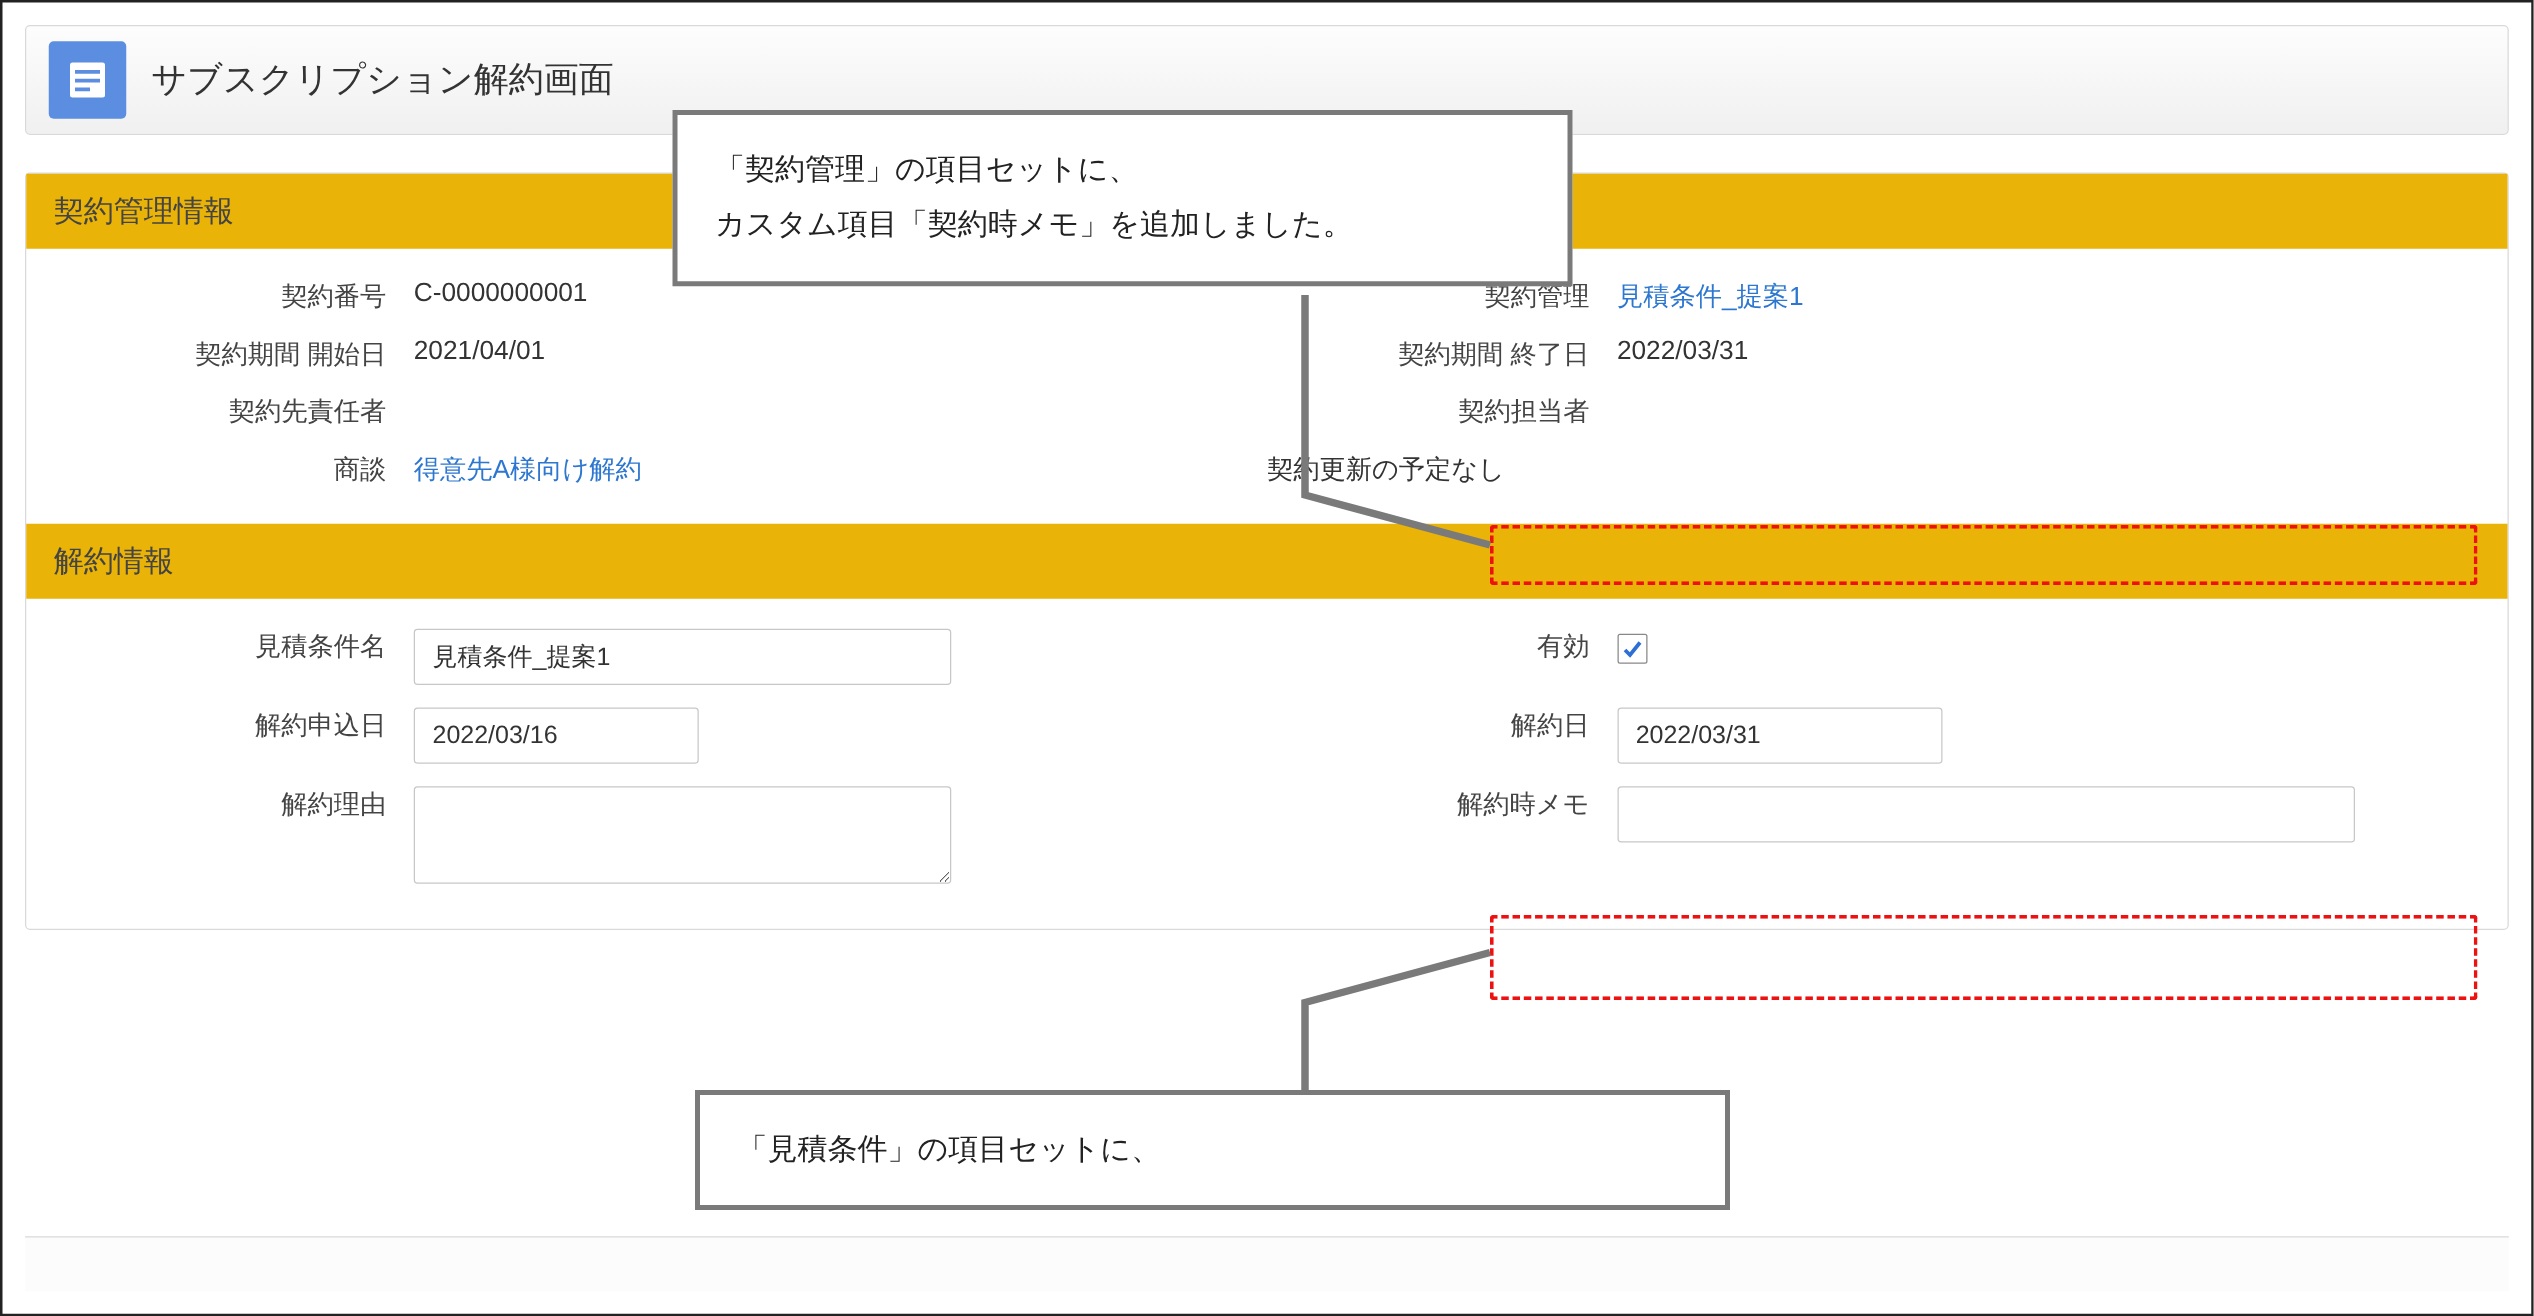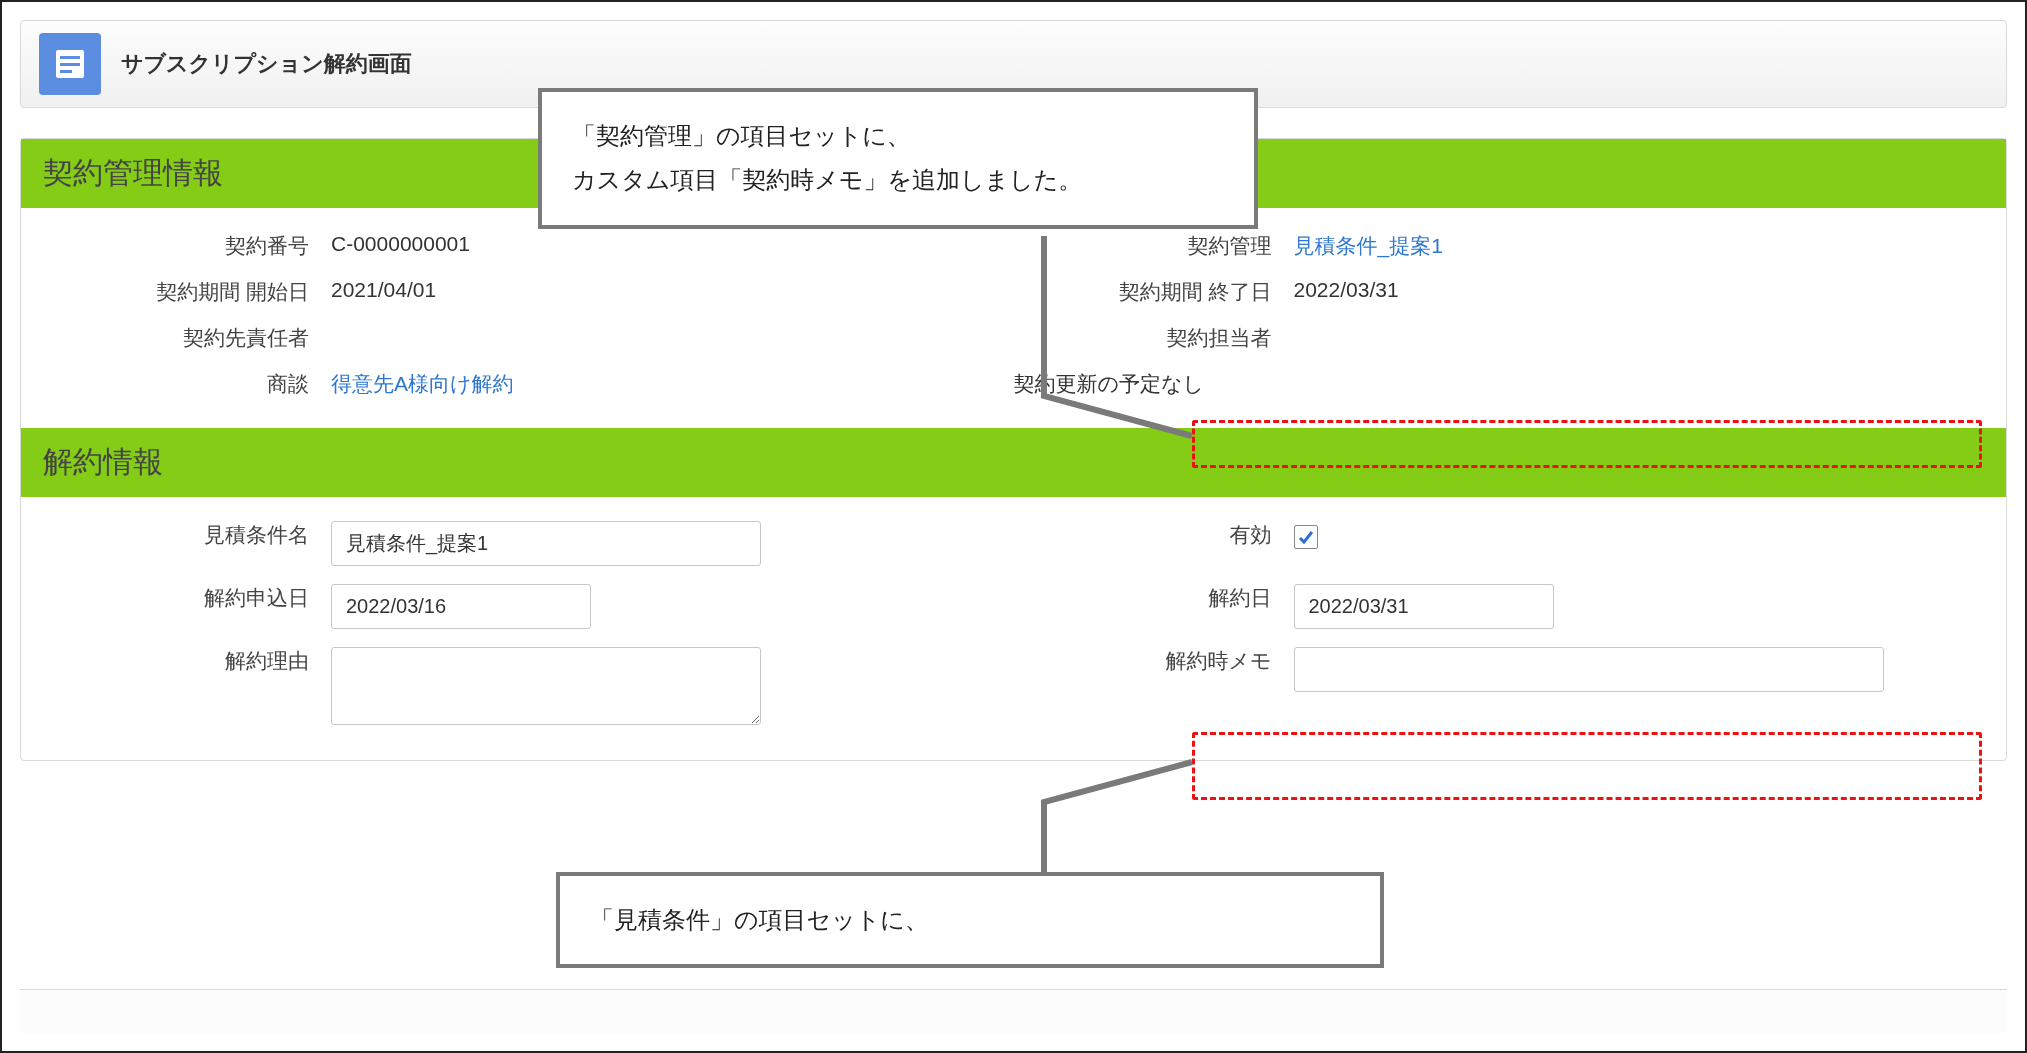--- a/index.html
+++ b/index.html
@@ -1,23 +1,23 @@
 <!DOCTYPE html>
 <html><head>
 <meta charset="utf-8">
 <style>
   * { box-sizing: border-box; }
   html,body { margin:0; padding:0; font-family:"Meiryo","Hiragino Kaku Gothic Pro",sans-serif; color:#222; }
   .frame { border:2px solid #222; width:2027px; height:1053px; position:relative; background:#fff; padding:18px; }
   .page-header { display:flex; align-items:center; background:linear-gradient(#fdfdfd,#f0f0f0); border:1px solid #d9d9d9; border-radius:4px; padding:12px 18px; }
   .page-icon { width:62px; height:62px; background:#5b8de0; border-radius:4px; display:flex; align-items:center; justify-content:center; margin-right:20px; }
   .page-icon svg { width:40px; height:40px; fill:#fff; }
-  .page-title { font-size:22px; font-weight:bold; color:#333; }
+  .page-title { font-size:28px; font-weight:normal; color:#333; }
   .card { border:1px solid #d9d9d9; border-radius:4px; margin-top:30px; background:#fff; }
-  .section-header { background:#84cc16; font-size:30px; color:#444; padding:14px 22px; }
+  .section-header { background:#eab308; font-size:24px; color:#444; padding:14px 22px; }
   .section-body { padding:12px 30px 24px 30px; }
   .row { display:flex; }
   .col { width:50%; padding:6px 0; display:flex; align-items:flex-start; }
   .label { width:280px; text-align:right; padding-right:22px; font-size:21px; color:#444; padding-top:6px; }
   .value { flex:1; font-size:21px; color:#333; padding-top:6px; padding-right:20px; }
   .value.link { color:#2e77d0; }
   .input-text { width:430px; border:1px solid #c7c7c7; border-radius:3px; padding:10px 14px; font-size:20px; color:#333; }
   .textarea { width:430px; height:78px; border:1px solid #c7c7c7; border-radius:3px; padding:10px 14px; font-size:20px; resize:both; }
   .checkbox { width:24px; height:24px; border:1px solid #888; border-radius:2px; display:inline-flex; align-items:center; justify-content:center; margin-top:4px; background:#fff; }
   .checkbox svg { width:18px; height:18px; stroke:#2e6fd6; stroke-width:3; fill:none; }
@@ -109,21 +109,21 @@
                   <polyline points="3,10 7,14 15,4"></polyline>
                 </svg>
             </span>
           </div>
         </div>
       </div>
 
       <div class="row">
         <div class="col">
           <div class="label">解約申込日</div>
-          <div class="value"><input class="input-text" style="width: 260px;" type="text" value="2022/03/16"></div>
+          <div class="value"><input class="input-text" style="width: 228px;" type="text" value="2022/03/16"></div>
         </div>
         <div class="col">
           <div class="label">解約日</div>
           <div class="value"><input class="input-text" style="width: 260px;" type="text" value="2022/03/31"></div>
         </div>
       </div>
 
       <div class="row">
         <div class="col">
           <div class="label">解約理由</div>

